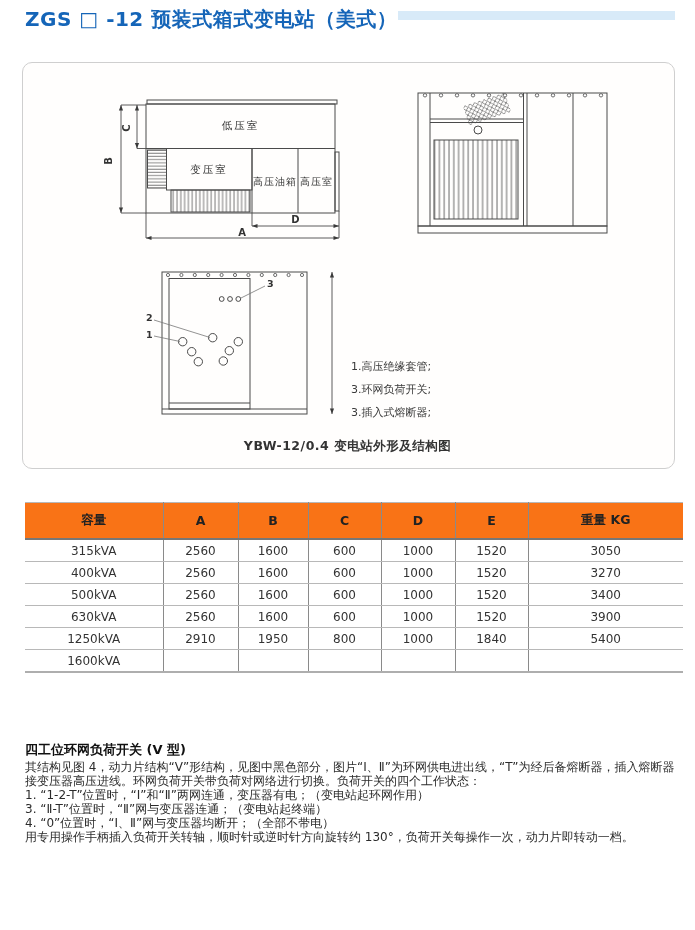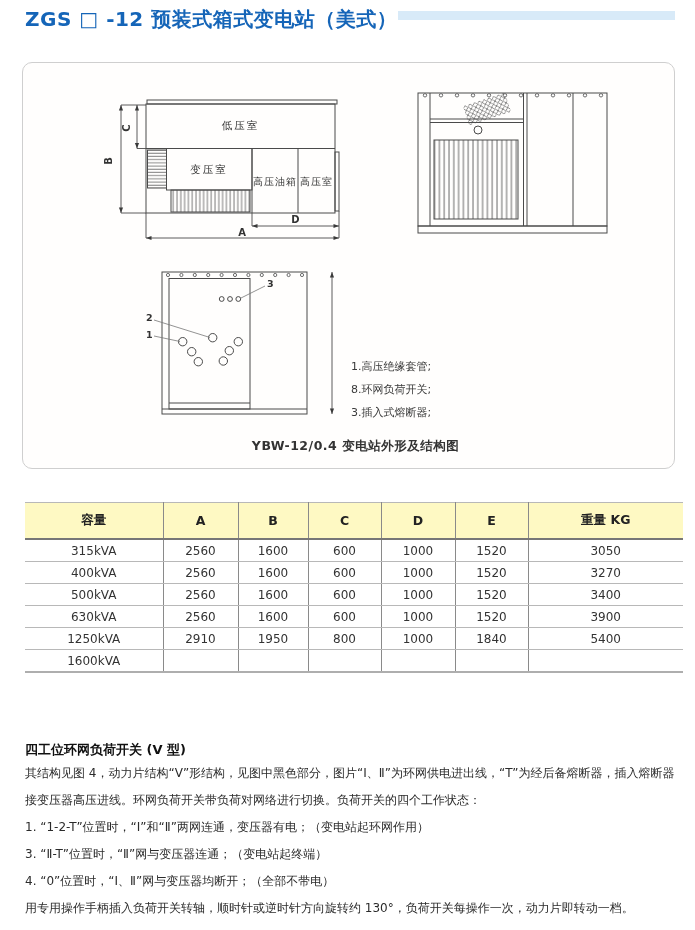--- a/index.html
+++ b/index.html
@@ -20,36 +20,36 @@
   }
   .svg-plan{left:100px;top:85px;}
   .svg-front{left:400px;top:78px;}
   .svg-structure{left:140px;top:258px;}
   .figure-legend{
     left:351px;top:355px;font-size:11px;font-weight:400;color:#3a3a3a;
     line-height:23px;white-space:nowrap;
   }
   .figure-caption{
     left:22px;top:438px;width:651px;text-align:center;font-size:12.5px;
-    font-weight:600;color:#333;letter-spacing:0.5px;padding-left:8px;
+    font-weight:600;color:#333;letter-spacing:0.5px;
   }
   .table-wrap{left:25px;top:502px;width:658px;}
   table{border-collapse:collapse;width:658px;table-layout:fixed;border-top:1px solid #b8b8b8;}
   thead th{
-    background:#fef9c3;height:35px;font-size:12.5px;font-weight:600;color:#222;
+    background:#f97316;height:35px;font-size:12.5px;font-weight:600;color:#222;
     border-bottom:2px solid #777;text-align:center;padding:0;
   }
   tbody td{
     height:21px;font-size:12px;color:#333;text-align:center;padding:0;
     border-bottom:1px solid #b8b8b8;
   }
   th + th, td + td{border-left:1px solid #8a8a8a;}
   tbody tr:last-child td{border-bottom:2px solid #aeaeae;}
   .section-heading{left:25px;top:741px;font-size:13px;font-weight:bold;color:#111;}
-  .body-text{left:25px;top:760px;width:656px;font-size:12px;color:#2b2b2b;line-height:27px;}
+  .body-text{left:25px;top:760px;width:656px;font-size:12px;color:#2b2b2b;line-height:14px;}
   .body-text div{margin:0;}
   svg text{fill:#333;font-family:"DejaVu Sans","Liberation Sans",sans-serif;}
   .cjk-label{font-size:10.5px;letter-spacing:2px;}
   .cjk-label-sm{font-size:10px;letter-spacing:1px;}
   .dim-label{font-size:10px;font-weight:600;}
   .callout-num{font-size:9.5px;font-weight:600;}
 </style>
 </head>
 <body>
 
@@ -191,21 +191,21 @@
     <polygon points="192,14 189.9,19.5 194.1,19.5"></polygon>
     <polygon points="192,156 189.9,150.5 194.1,150.5"></polygon>
   </g>
   <text x="127" y="29" class="callout-num">3</text>
   <text x="6" y="63" class="callout-num">2</text>
   <text x="6" y="80" class="callout-num">1</text>
 </svg>
 
 <div class="abs figure-legend">
   <div>1.高压绝缘套管;</div>
-  <div>8.环网负荷开关;</div>
+  <div>3.环网负荷开关;</div>
   <div>3.插入式熔断器;</div>
 </div>
 
 <div class="abs figure-caption">YBW-12/0.4 变电站外形及结构图</div>
 
 <div class="abs table-wrap">
   <table>
     <colgroup>
       <col style="width:138px">
         <col style="width:75px">

